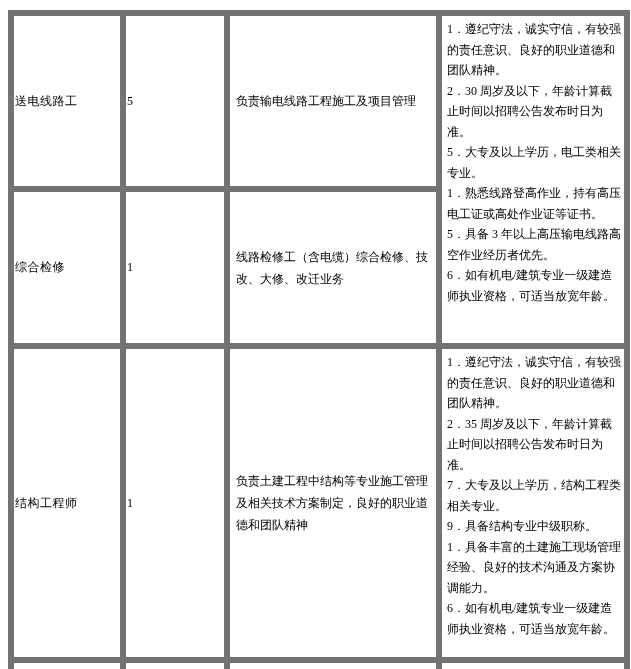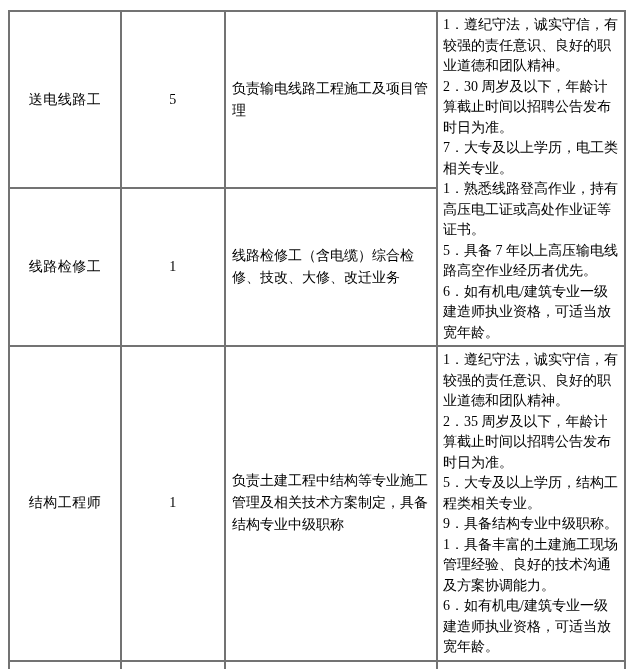--- a/index.html
+++ b/index.html
@@ -11,30 +11,30 @@
     color:#000000;
     font-family:"Liberation Serif","DejaVu Serif",serif;
   }
   table.doc-table{
     position:absolute;left:8px;top:10px;
     border-collapse:collapse;
     table-layout:fixed;
     border:2px solid #000;
   }
   table.doc-table td{
-    border:2px solid #737373;
-    font-size:14px;
+    border:6px solid #737373;
+    font-size:12px;
     overflow:hidden;
   }
   .row1{height:176px;}
   .row2{height:157px;}
   .row3{height:314px;}
   .row-partial{height:40px;}
   .c-center{
-    text-align:center;
+    text-align:left;
     vertical-align:middle;
     letter-spacing:0.5px;
   }
   .c-duty{
     text-align:left;
     vertical-align:middle;
     padding:2px 6px;
     line-height:22px;
   }
   .c-req{
@@ -59,39 +59,39 @@
       <col style="width:188px">
     </colgroup>
     <tbody>
       <tr class="row1">
         <td class="c-center">送电线路工</td>
         <td class="c-center">5</td>
         <td class="c-duty">负责输电线路工程施工及项目管理</td>
         <td class="c-req" rowspan="2">
             <div class="req-line">1．遵纪守法，诚实守信，有较强的责任意识、良好的职业道德和团队精神。</div>
             <div class="req-line">2．30 周岁及以下，年龄计算截止时间以招聘公告发布时日为准。</div>
-            <div class="req-line">7．大专及以上学历，电工类相关专业。</div>
+            <div class="req-line">5．大专及以上学历，电工类相关专业。</div>
             <div class="req-line">1．熟悉线路登高作业，持有高压电工证或高处作业证等证书。</div>
-            <div class="req-line">5．具备 7 年以上高压输电线路高空作业经历者优先。</div>
+            <div class="req-line">5．具备 3 年以上高压输电线路高空作业经历者优先。</div>
             <div class="req-line">6．如有机电/建筑专业一级建造师执业资格，可适当放宽年龄。</div>
           </td>
       </tr>
       <tr class="row2">
-        <td class="c-center">线路检修工</td>
+        <td class="c-center">综合检修</td>
         <td class="c-center">1</td>
         <td class="c-duty">线路检修工（含电缆）综合检修、技改、大修、改迁业务</td>
       </tr>
       <tr class="row3">
         <td class="c-center">结构工程师</td>
         <td class="c-center">1</td>
-        <td class="c-duty">负责土建工程中结构等专业施工管理及相关技术方案制定，具备结构专业中级职称</td>
+        <td class="c-duty">负责土建工程中结构等专业施工管理及相关技术方案制定，良好的职业道德和团队精神</td>
         <td class="c-req">
             <div class="req-line">1．遵纪守法，诚实守信，有较强的责任意识、良好的职业道德和团队精神。</div>
             <div class="req-line">2．35 周岁及以下，年龄计算截止时间以招聘公告发布时日为准。</div>
-            <div class="req-line">5．大专及以上学历，结构工程类相关专业。</div>
+            <div class="req-line">7．大专及以上学历，结构工程类相关专业。</div>
             <div class="req-line">9．具备结构专业中级职称。</div>
             <div class="req-line">1．具备丰富的土建施工现场管理经验、良好的技术沟通及方案协调能力。</div>
             <div class="req-line">6．如有机电/建筑专业一级建造师执业资格，可适当放宽年龄。</div>
           </td>
       </tr>
       <tr class="row-partial">
         <td></td>
         <td></td>
         <td></td>
         <td></td>

